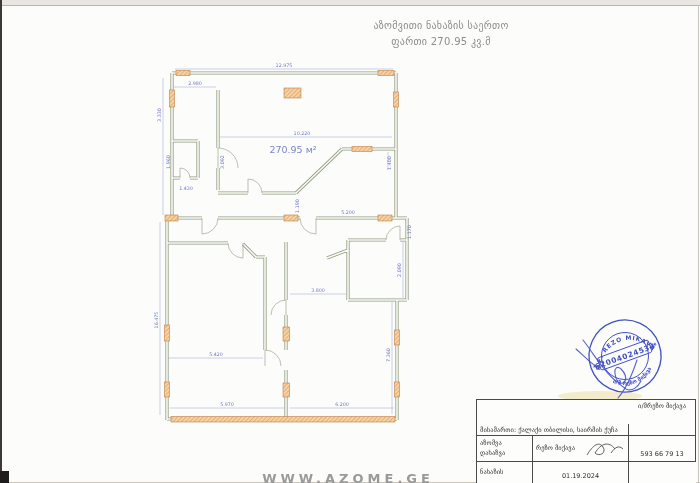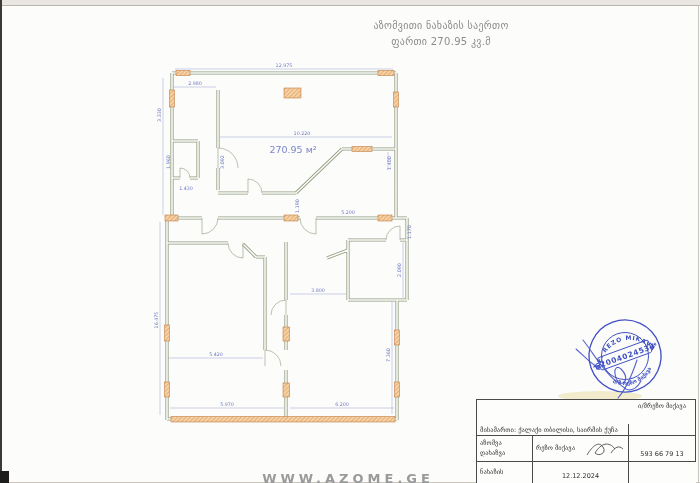--- a/index.html
+++ b/index.html
@@ -188,19 +188,19 @@
         <path d="M3,17 C9,7 15,3 19,9 C23,15 15,19 11,15 C17,5 25,3 31,11 M27,15 C31,9 35,7 39,11" fill="none" stroke="#3a3a3a" stroke-width="0.8"></path>
       </svg>
     </div>
     <div class="tb-cell tb-cc">
       <span>593 66 79 13</span>
     </div>
     <div class="tb-cell tb-center">
       <span>ნახაზის</span>
     </div>
     <div class="tb-cell tb-cc">
-      <span>12.12.2024</span>
+      <span>01.19.2024</span>
     </div>
   </div>
 
   <div class="watermark">WWW.AZOME.GE</div>
 
 </div>
 
 </body></html>

